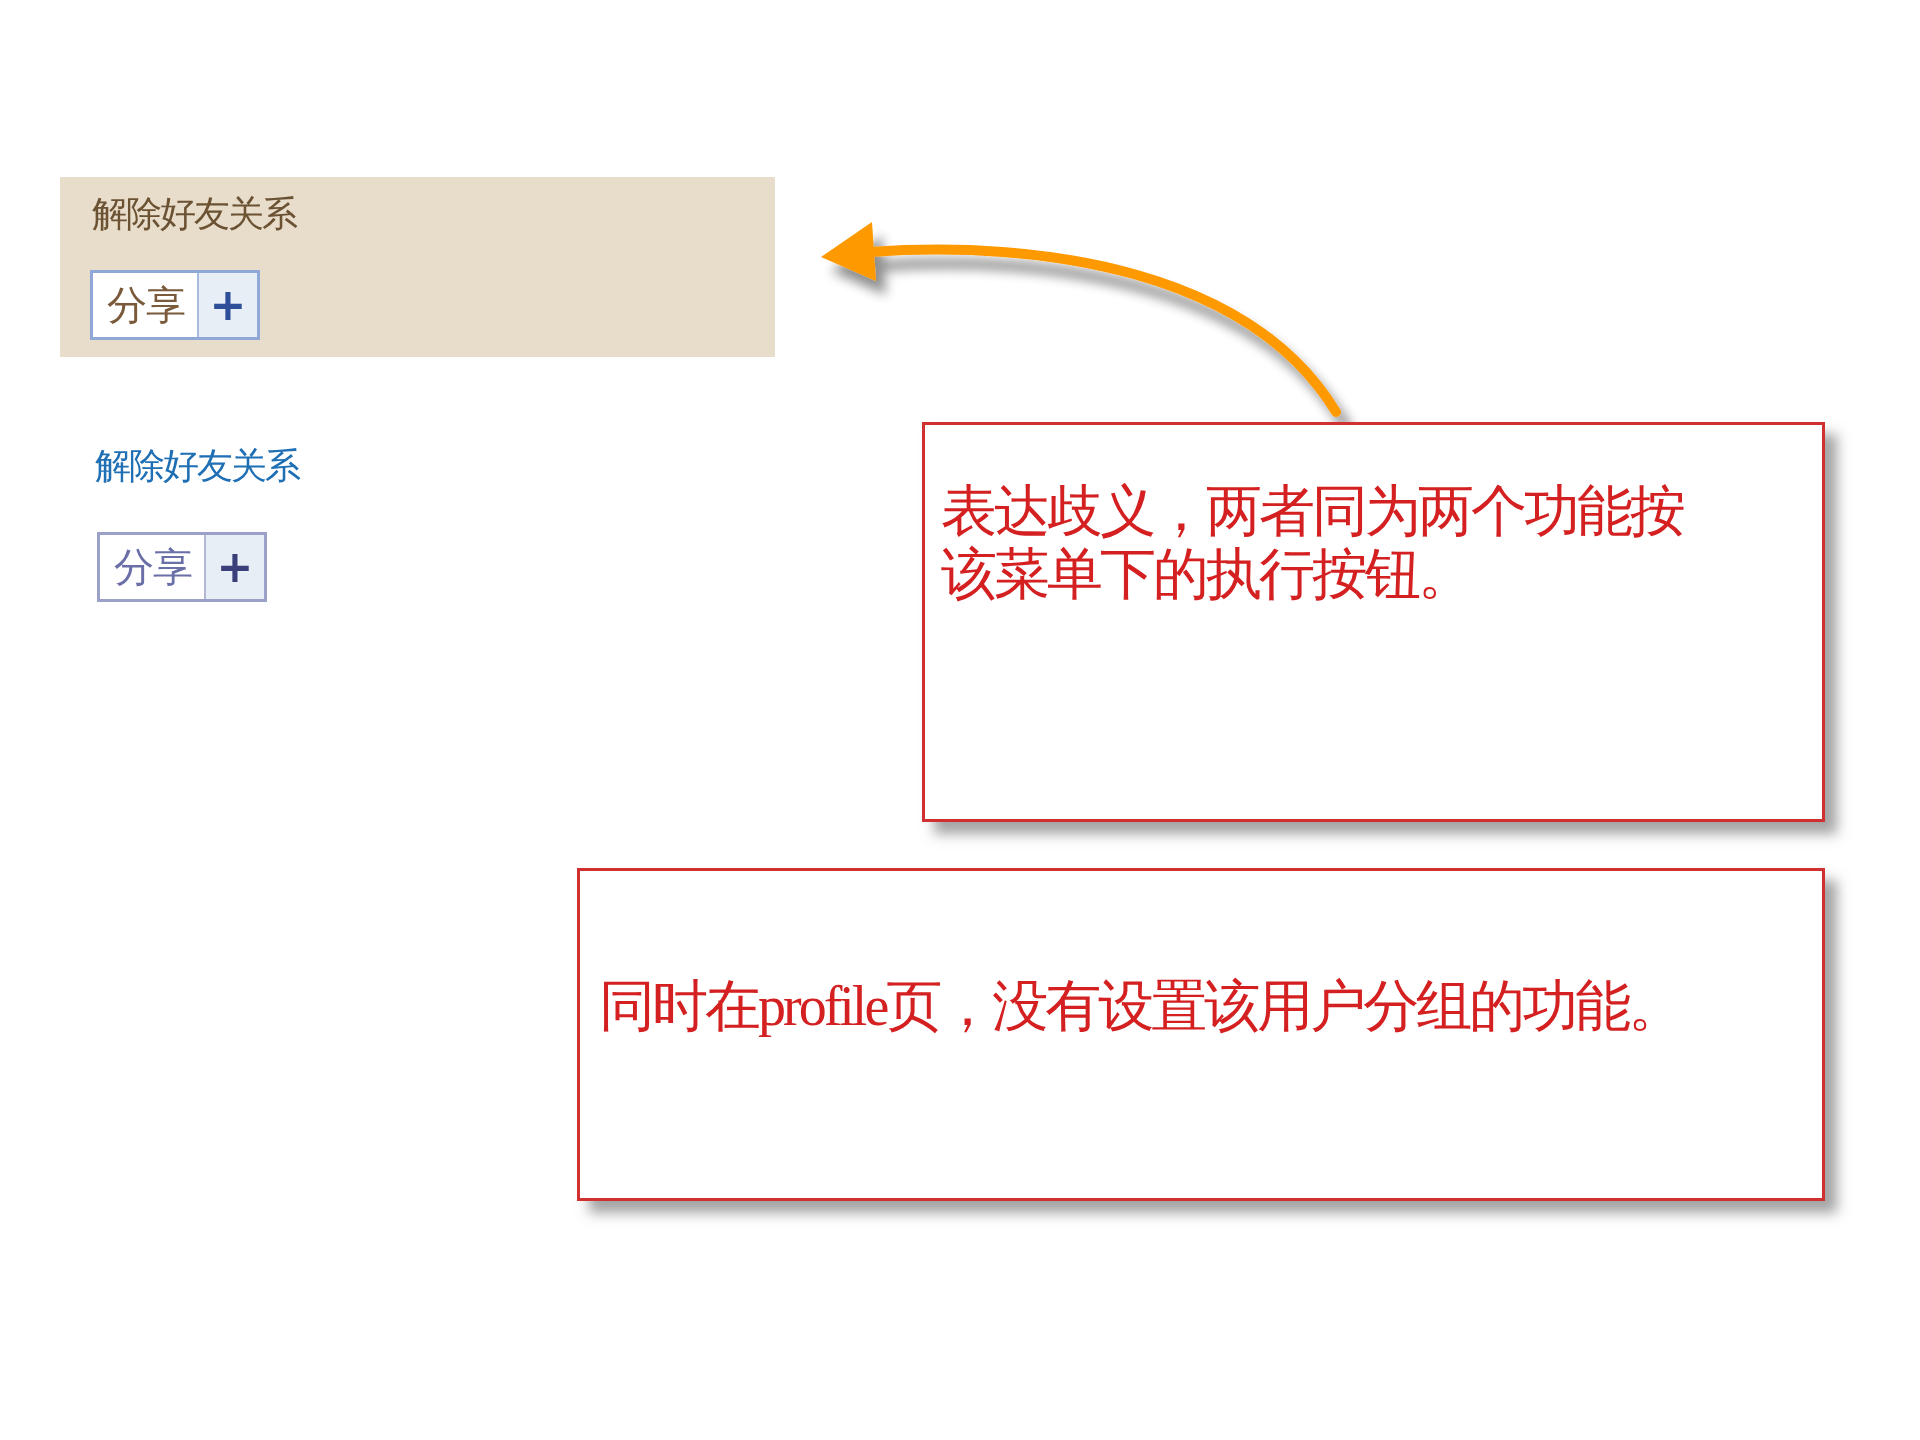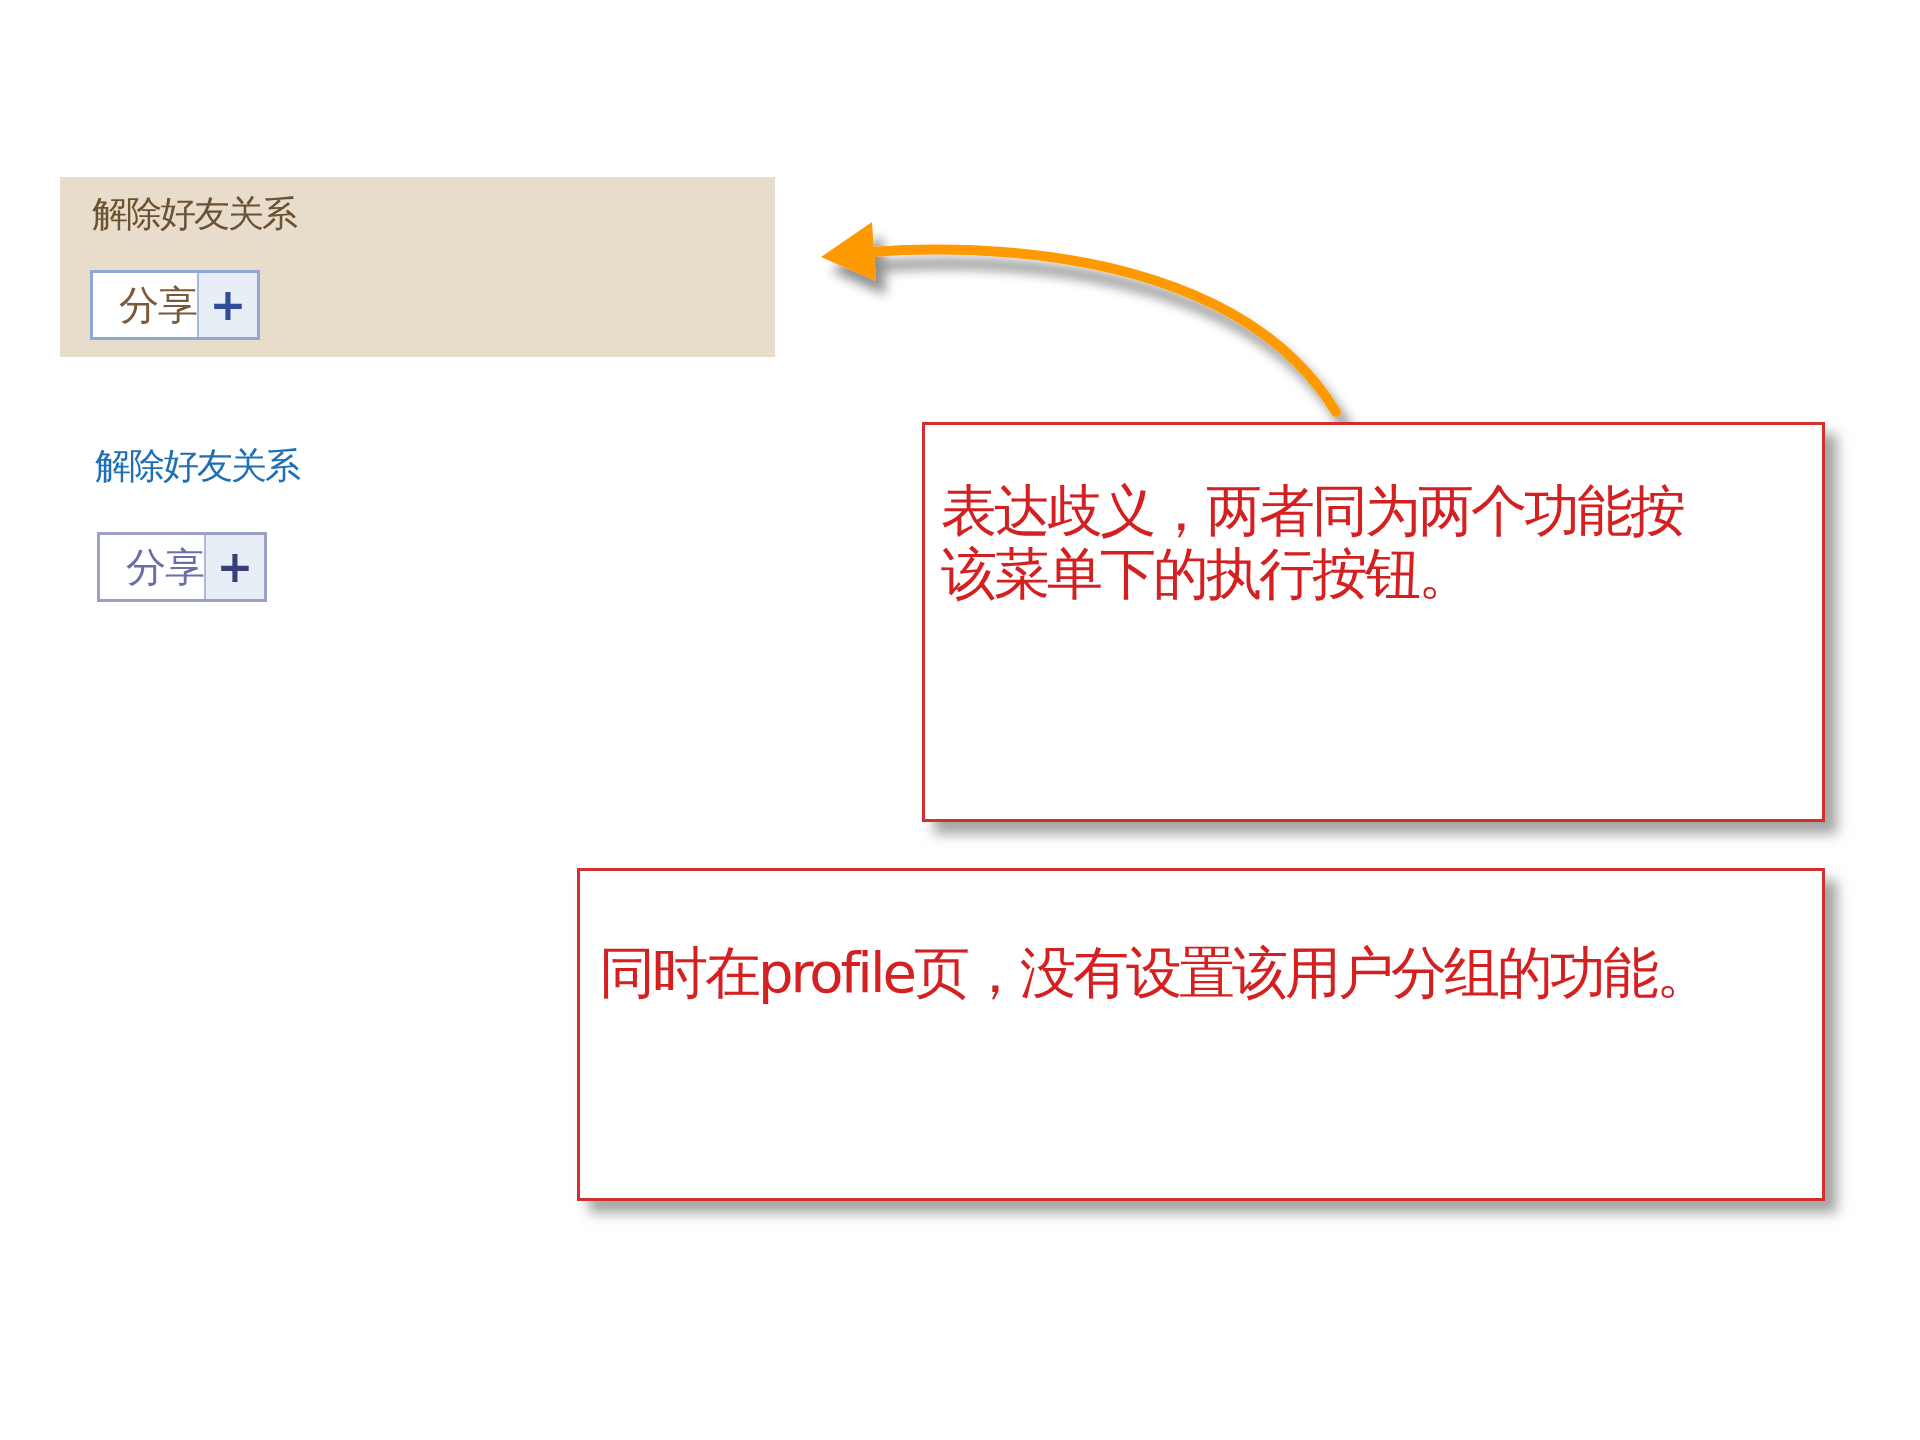--- a/index.html
+++ b/index.html
@@ -46,25 +46,24 @@
       display: flex;
       background: #ffffff;
       cursor: pointer;
     }
     .share-btn .share-label {
       box-sizing: border-box;
       width: 106px;
       height: 100%;
       font-size: 40px;
       line-height: 64px;
-      padding-left: 8px;
+      padding-left: 14px;
       white-space: nowrap;
       letter-spacing: -1px;
       border-right: 2px solid #a9bbdc;
-      text-align: right;
     }
     .share-btn .share-plus {
       flex: 1;
       background: #e8eef6;
       display: flex;
       align-items: center;
       justify-content: center;
       font-size: 44px;
       font-weight: bold;
       line-height: 1;
@@ -102,21 +101,22 @@
       font-size: 56px;
       line-height: 63px;
       letter-spacing: -3px;
     }
     .note-1 {
       left: 922px; top: 422px; width: 903px; height: 400px;
       padding: 54px 0 0 16px;
     }
     .note-2 {
       left: 577px; top: 868px; width: 1248px; height: 333px;
-      padding: 70px 0 0 19px;
+      padding: 104px 0 0 19px;
+      font-family: Liberation Serif, serif;
     }
     .note-line {
       display: block;
       white-space: nowrap;
     }
   </style>
 </head>
 <body>
 
 <div class="abs panel-a">

